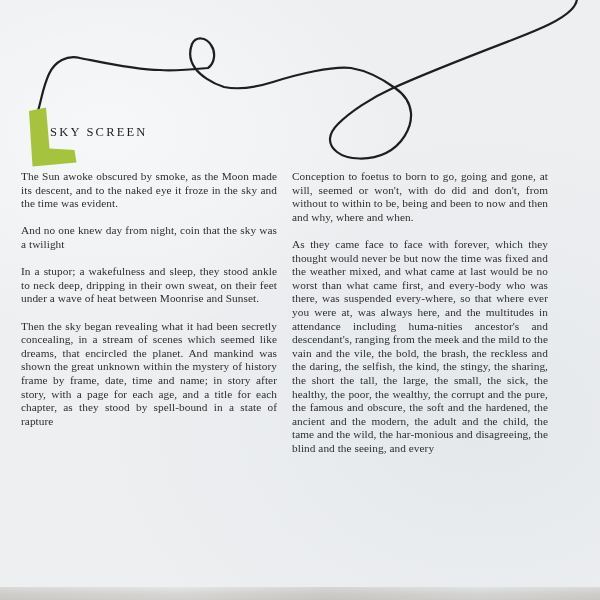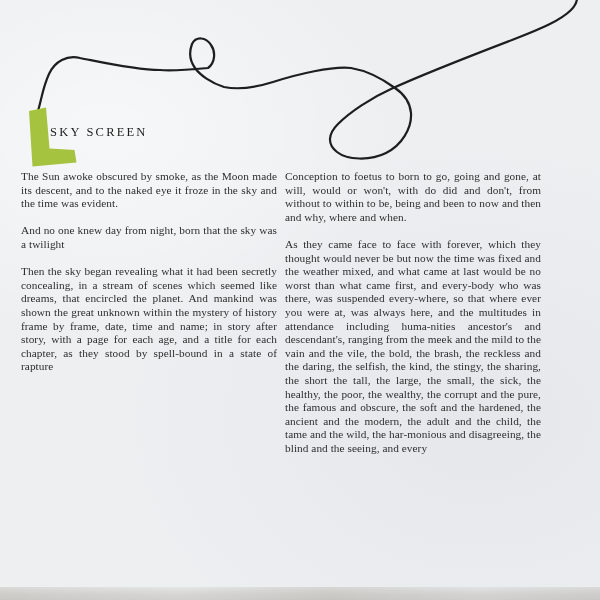--- a/index.html
+++ b/index.html
@@ -34,21 +34,21 @@
     font-weight: 400;
     color: #1d1d1d;
     white-space: nowrap;
   }
   .columns {
     position: absolute;
     top: 170px;
     left: 21px;
     width: 537px;
     display: flex;
-    gap: 8px;
+    gap: 15px;
   }
   .col {
     width: 256px;
     flex: 0 0 256px;
     color: #2e2e2e;
     font-size: 11.3px;
     line-height: 13.6px;
     text-align: justify;
     letter-spacing: 0.05px;
   }
@@ -94,24 +94,25 @@
              C 543 28, 561 20, 571 10
              C 575 6, 577 3, 577 -2" fill="none" stroke-width="2.2" stroke-linecap="round" stroke="#1e1e1e"></path>
     <polygon points="29,111 46,107.5 49.5,148.5 74.5,150 76.5,162.5 32.5,166.5" fill="#a6c340"></polygon>
   </svg>
 
   <div class="page-title">SKY SCREEN</div>
 
   <div class="columns">
     <div class="col">
       <p>The Sun awoke obscured by smoke, as the Moon made its descent, and to the naked eye it froze in the sky and the time was evident.</p>
-      <p>And no one knew day from night, born that the sky was a twilight</p>
+      <p>And no one knew day from night, coin that the sky was a twilight</p>
+      <p>In a stupor; a wakefulness and sleep, they stood ankle to neck deep, dripping in their own sweat, on their feet under a wave of heat between Moonrise and Sunset.</p>
       <p>Then the sky began revealing what it had been secretly concealing, in a stream of scenes which seemed like dreams, that encircled the planet. And mankind was shown the great unknown within the mystery of history frame by frame, date, time and name; in story after story, with a page for each age, and a title for each chapter, as they stood by spell-bound in a state of rapture</p>
     </div>
     <div class="col">
-      <p>Conception to foetus to born to go, going and gone, at will, would or won't, with do did and don't, from without to within to be, being and been to now and then and why, where and when.</p>
+      <p>Conception to foetus to born to go, going and gone, at will, seemed or won't, with do did and don't, from without to within to be, being and been to now and then and why, where and when.</p>
       <p>As they came face to face with forever, which they thought would never be but now the time was fixed and the weather mixed, and what came at last would be no worst than what came first, and every-body who was there, was suspended every-where, so that where ever you were at, was always here, and the multitudes in attendance including huma-nities ancestor's and descendant's, ranging from the meek and the mild to the vain and the vile, the bold, the brash, the reckless and the daring, the selfish, the kind, the stingy, the sharing, the short the tall, the large, the small, the sick, the healthy, the poor, the wealthy, the corrupt and the pure, the famous and obscure, the soft and the hardened, the ancient and the modern, the adult and the child, the tame and the wild, the har-monious and disagreeing, the blind and the seeing, and every</p>
     </div>
   </div>
 
   <div class="bottom-edge"></div>
 
 </div>
 
 </body></html>

